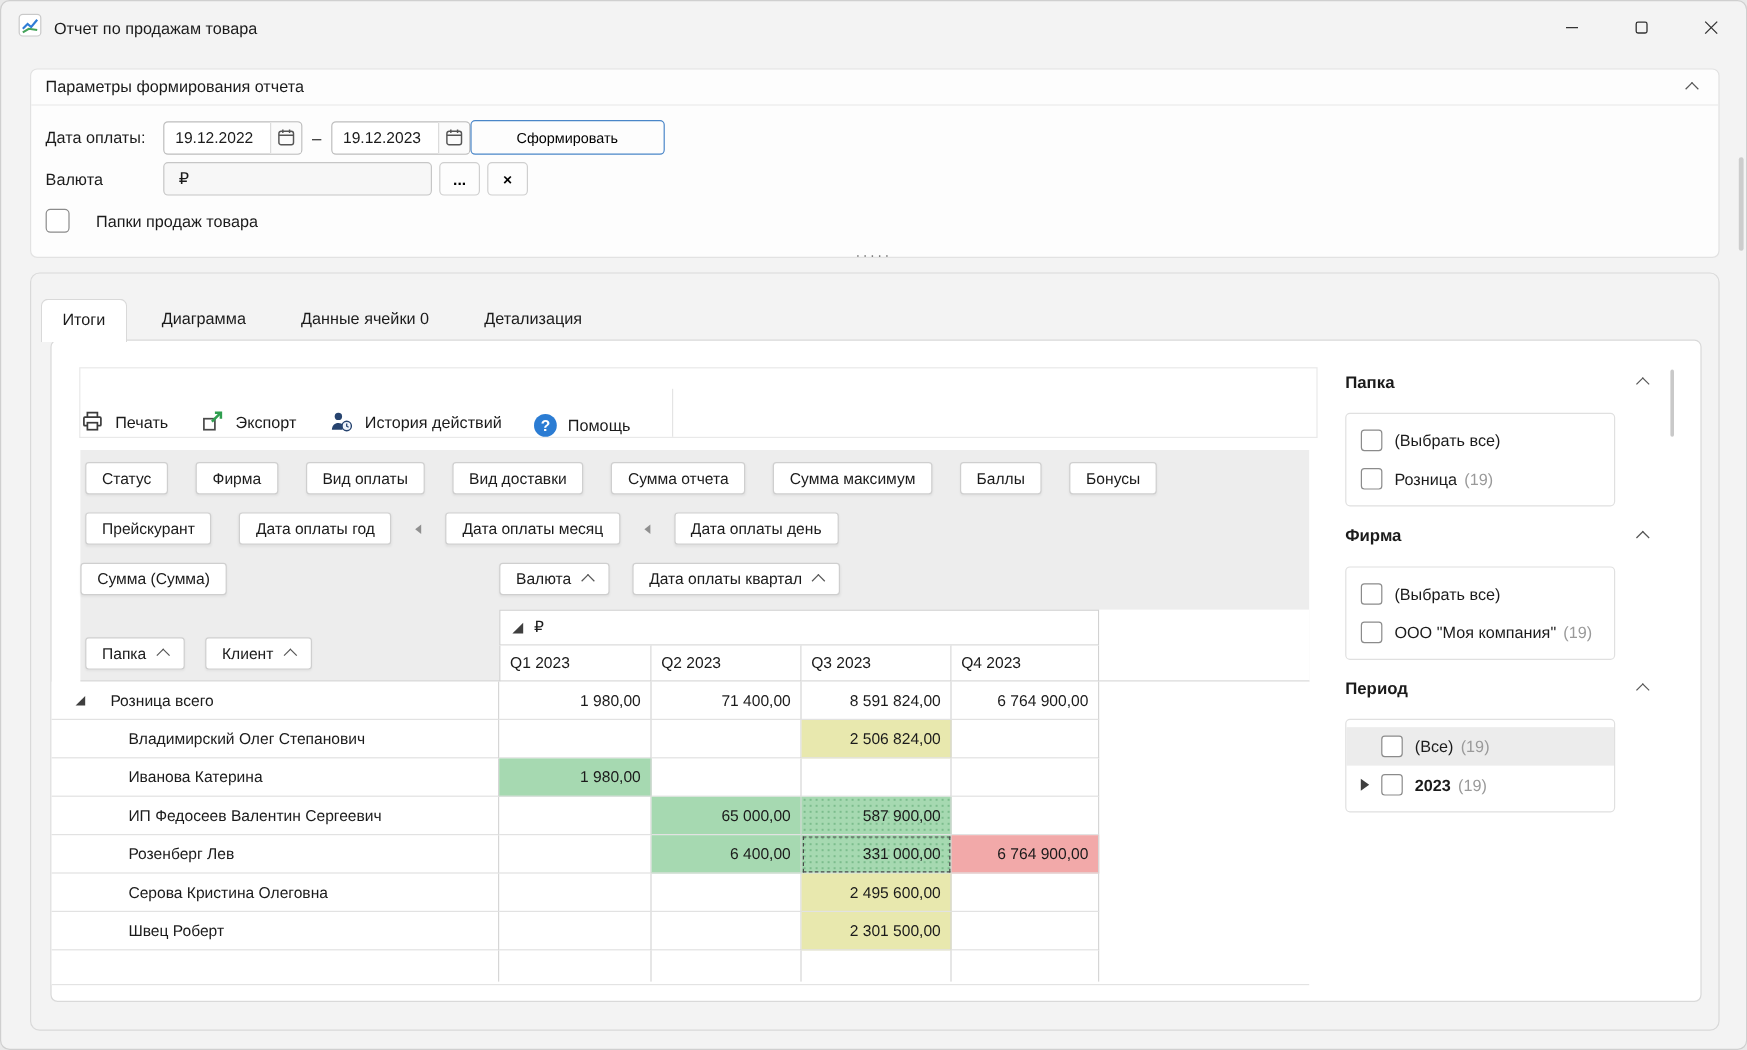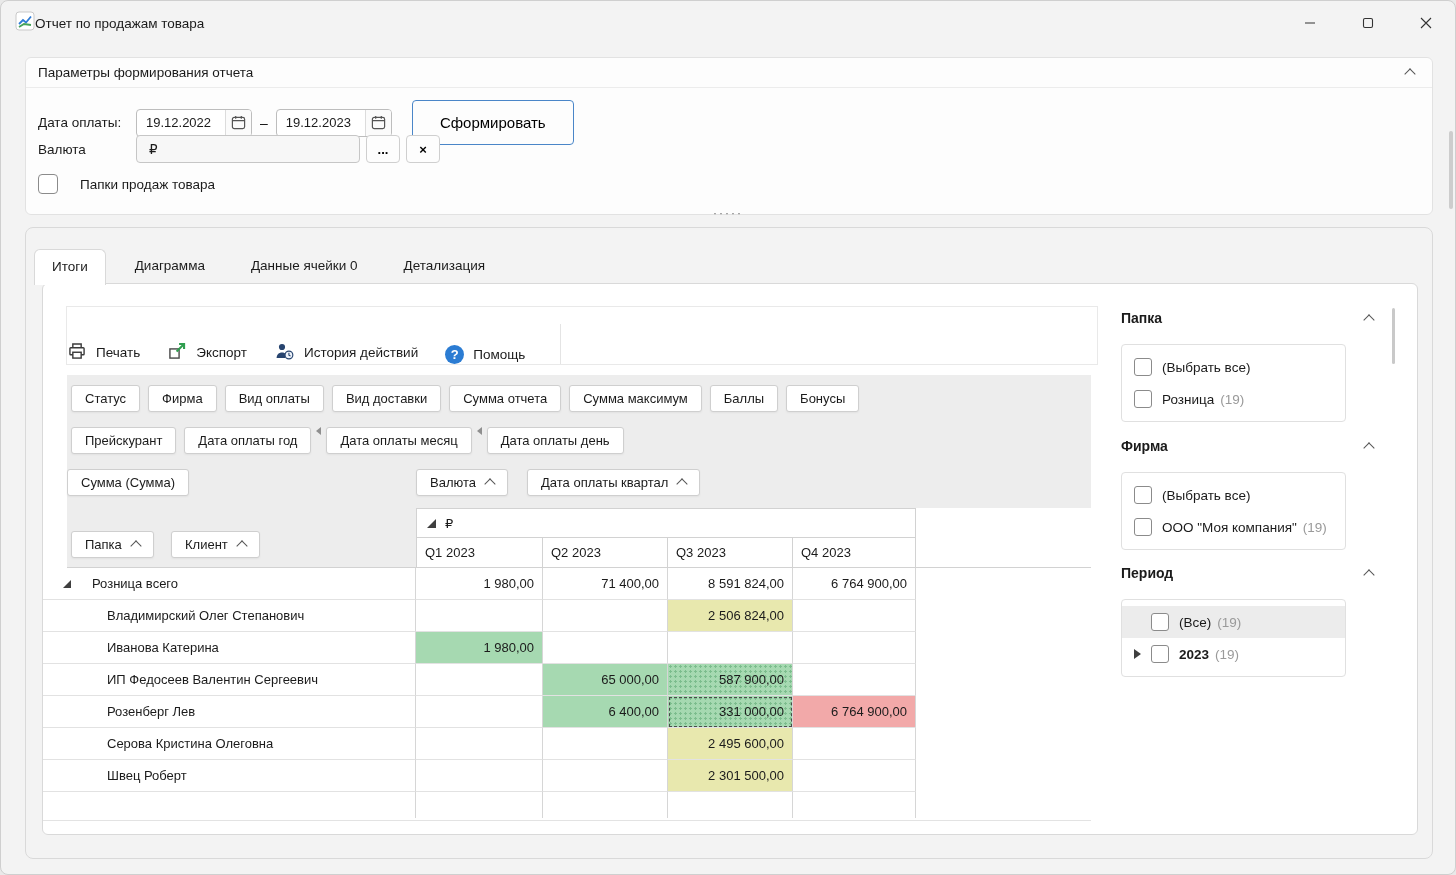--- a/index.html
+++ b/index.html
@@ -2,35 +2,35 @@
 <html style="--cell-green: #a6d9b1; --cell-yellow: #e8e8ae; --cell-red: #f2a9a9; --accent-blue: #4a86c8; --help-blue: #2b7cd3;"><head>
 <meta charset="utf-8">
 <style>
 *{box-sizing:border-box;margin:0;padding:0}
 html,body{width:1456px;height:875px}
 body{font-family:"Liberation Sans","DejaVu Sans",sans-serif;background:#e9e9e9;color:#1b1b1b}
 .stage{position:absolute;inset:0;width:1456px;height:875px;background:#f3f3f3;border:1px solid #cfcfcf;border-radius:8px;overflow:hidden}
 
 
 .titlebar{position:absolute;left:0;top:0;width:100%;height:44px;display:flex;align-items:center;padding-left:14px}
-.titlebar .title{font-size:13.5px}
+.titlebar .title{margin-left:10px;font-size:13.5px}
 .win-controls{position:absolute;right:0;top:0;height:44px;display:flex}
 .wbtn{width:58px;height:44px;display:flex;align-items:center;justify-content:center;cursor:pointer}
 
 
 .params{position:absolute;left:24px;top:56px;width:1408px;height:158px;background:#fdfdfd;border:1px solid #e2e2e2;border-radius:6px}
 .params-header{height:30px;display:flex;align-items:center;justify-content:space-between;padding:0 18px 0 12px;font-size:13.5px;border-bottom:1px solid #ececec}
 .p-row{position:absolute;left:12px;display:flex;align-items:center}
 .p-r1{top:42px}.p-r2{top:77px}.p-r3{top:116px}
 .p-label{width:98px;font-size:13.5px}
 .date-input{width:116px;height:28px;border:1px solid #bdbdbd;border-radius:4px;background:#fff;display:flex;align-items:center;overflow:hidden;cursor:text}
 .date-input .val{flex:1;padding-left:9px;font-size:13px}
 .cal-btn{width:26px;height:100%;display:flex;align-items:center;justify-content:center;border-left:1px solid #dcdcdc;background:#fbfbfb;cursor:pointer}
 .dash{margin:0 8px;font-size:14px}
-.btn-generate{margin-left:20px;width:162px;height:45px;border:1px solid var(--accent-blue,#4a86c8);border-radius:4px;background:#fdfdfd;font-size:15px;font-family:inherit;cursor:pointer}
+.btn-generate{width:162px;height:29px;border:1px solid var(--accent-blue,#4a86c8);border-radius:4px;background:#fdfdfd;font-size:12px;font-family:inherit;cursor:pointer}
 .currency-input{width:224px;height:28px;border:1px solid #c6c6c6;border-radius:4px;background:#f7f7f7;display:flex;align-items:center;padding-left:12px;font-size:13.5px;cursor:text}
 .btn-sm{margin-left:6px;width:34px;height:28px;border:1px solid #cfcfcf;border-radius:4px;background:#fdfdfd;font-size:13px;font-weight:bold;font-family:inherit;cursor:pointer}
 .cbx{width:20px;height:20px;border:1px solid #8b8b8b;border-radius:4px;background:#fff;flex:none;cursor:pointer}
 .p-r3 .lbl{margin-left:22px;font-size:13.5px}
 
 
 .splitter{position:absolute;left:0;top:205px;width:100%;text-align:center;font-size:12px;letter-spacing:2px;color:#6d6d6d;cursor:row-resize}
 
 
 .main-outer{position:absolute;left:24px;top:226px;width:1408px;height:632px;border:1px solid #d9d9d9;border-radius:8px}
@@ -41,21 +41,21 @@
 
 
 .toolbar{position:absolute;left:23px;top:22px;width:1032px;height:59px;background:#fff;border:1px solid #e9e9e9;display:flex;align-items:flex-end;padding-left:0}
 .tb-btn{display:flex;align-items:center;gap:9px;font-size:13.5px;margin-right:27px;cursor:pointer;white-space:nowrap}
 .tb-divider{width:1px;height:40px;background:#e4e4e4;margin-left:8px}
 .help-badge{width:19px;height:19px;border-radius:50%;background:var(--help-blue,#2b7cd3);color:#fff;font-weight:bold;display:inline-flex;align-items:center;justify-content:center;font-size:13px}
 
 
 .chooser{position:absolute;left:24px;top:91px;width:1024px;height:193px;background:#ededed;border-bottom:1px solid #d2d2d2}
 .chip{display:inline-flex;align-items:center;gap:10px;height:27px;padding:0 13px;background:#fff;border:1px solid #cfcfcf;border-radius:3px;font-size:13px;box-shadow:0 1px 2px rgba(0,0,0,.05);white-space:nowrap;cursor:grab}
-.chip-row{position:absolute;display:flex;gap:8px;align-items:flex-start}
+.chip-row{position:absolute;display:flex;gap:23px;align-items:center}
 .crow1{left:4px;top:10px}.crow2{left:4px;top:52px}
 .chip-sum{position:absolute;left:0;top:94px}
 .chip-val{position:absolute;left:349px;top:94px}
 .chip-qtr{position:absolute;left:460px;top:94px}
 .chip-papka{position:absolute;left:4px;top:156px}
 .chip-klient{position:absolute;left:104px;top:156px}
 .chev{width:8px;height:8px;border-top:1.6px solid #555;border-right:1.6px solid #555;transform:rotate(-45deg);display:inline-block;margin-top:3px;cursor:pointer;flex:none}
 .tri-ins{width:0;height:0;border-top:4px solid transparent;border-bottom:4px solid transparent;border-right:5px solid #8f8f8f;margin:0 -3px}
 
 

